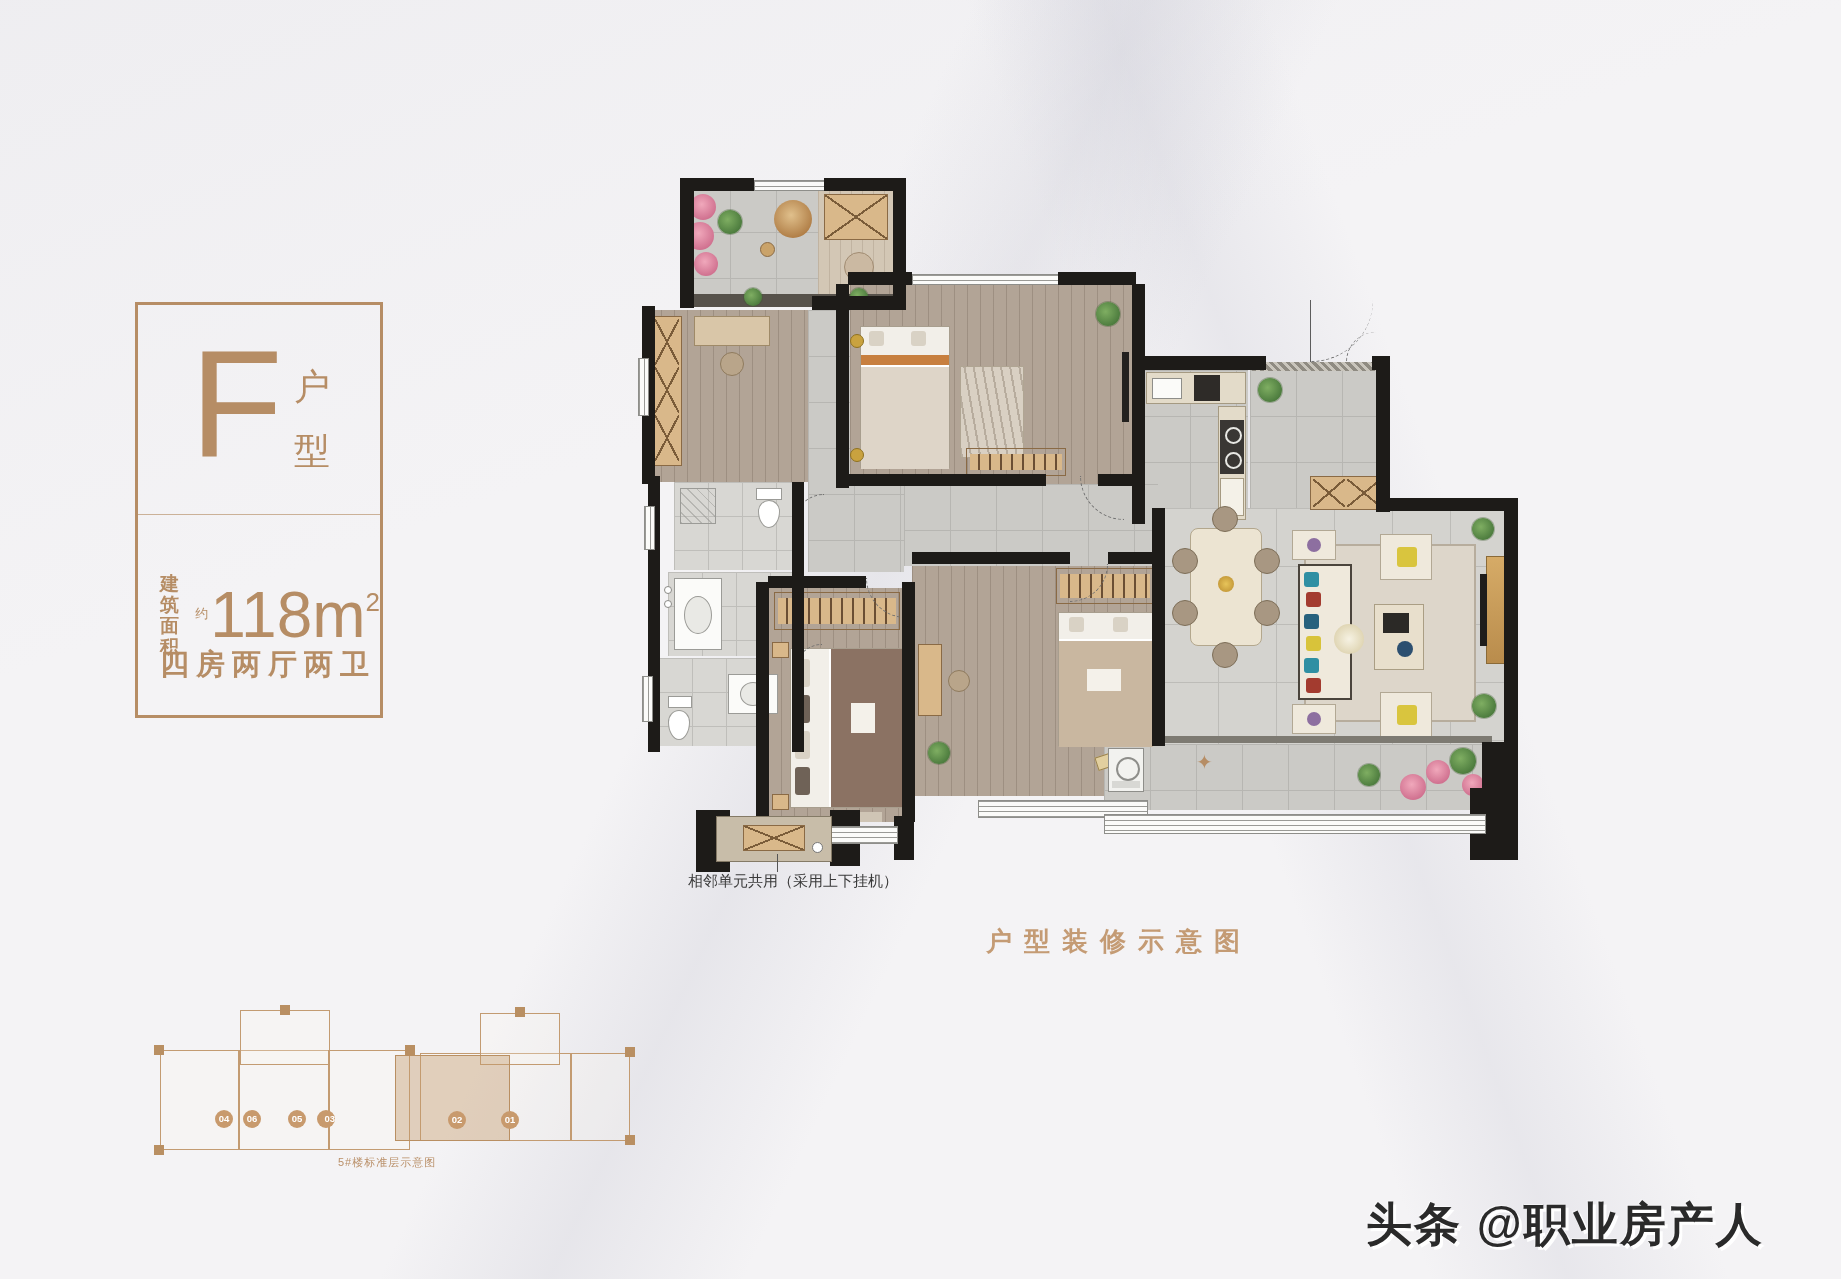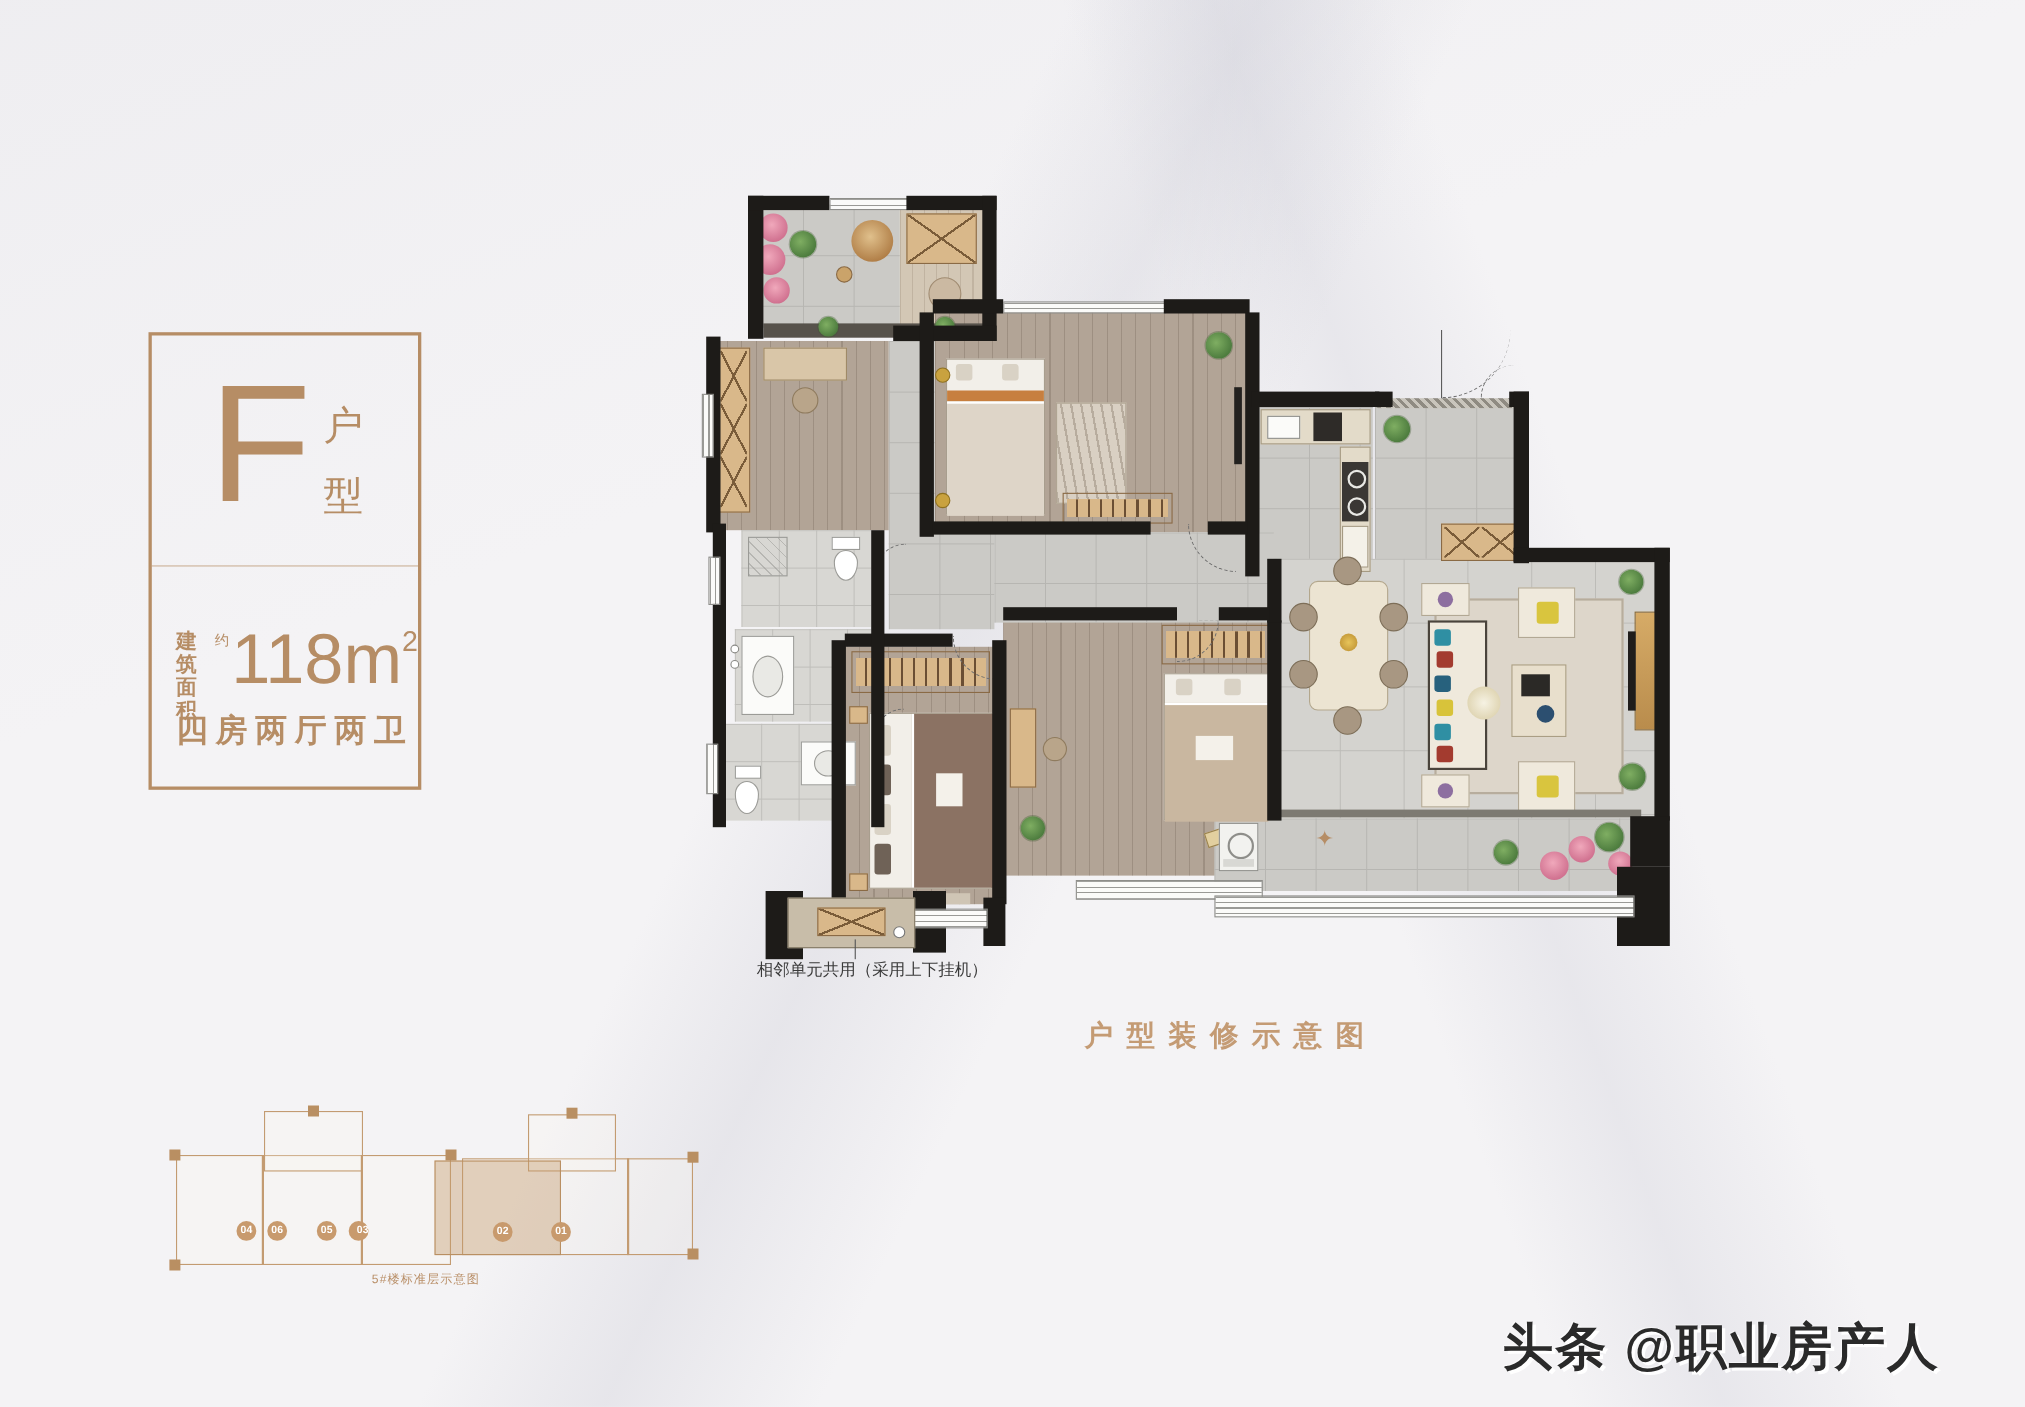--- a/index.html
+++ b/index.html
@@ -39,21 +39,21 @@
   #watermark{font-size:46px;font-weight:800;color:#2a2a2a;text-shadow:3px 3px 0 rgba(255,255,255,.95),-1px -1px 0 rgba(255,255,255,.5);letter-spacing:2px;}
 </style>
 </head>
 <body>
 
 <div id="badge" class="abs">
   <div class="abs" style="left:52px;top:22px;font-size:152px;line-height:1;font-weight:400;">F</div>
   <div class="abs" style="left:156px;top:58px;font-size:36px;">户</div>
   <div class="abs" style="left:156px;top:122px;font-size:36px;">型</div>
   <div class="abs" style="left:0;top:209px;width:242px;height:1px;background:rgba(182,141,101,.65);"></div>
-  <div class="abs" style="left:22px;top:268px;display:flex;align-items:flex-start;">
+  <div class="abs" style="left:22px;top:268px;display:flex;align-items:center;">
     <div style="font-size:19px;font-weight:bold;line-height:21px;">
       <div>建筑</div>
       <div>面积</div>
     </div>
     <div style="font-size:13px;margin:0 2px 3px 4px;">约</div>
     <div style="font-size:64px;line-height:52px;"><span>118</span><span>m</span></div>
     <sup style="font-size:26px;line-height:20px;margin-bottom:26px;">2</sup>
   </div>
   <div class="abs" style="left:22px;top:340px;font-size:29px;letter-spacing:7px;font-weight:bold;">四房两厅两卫</div>
 </div>

